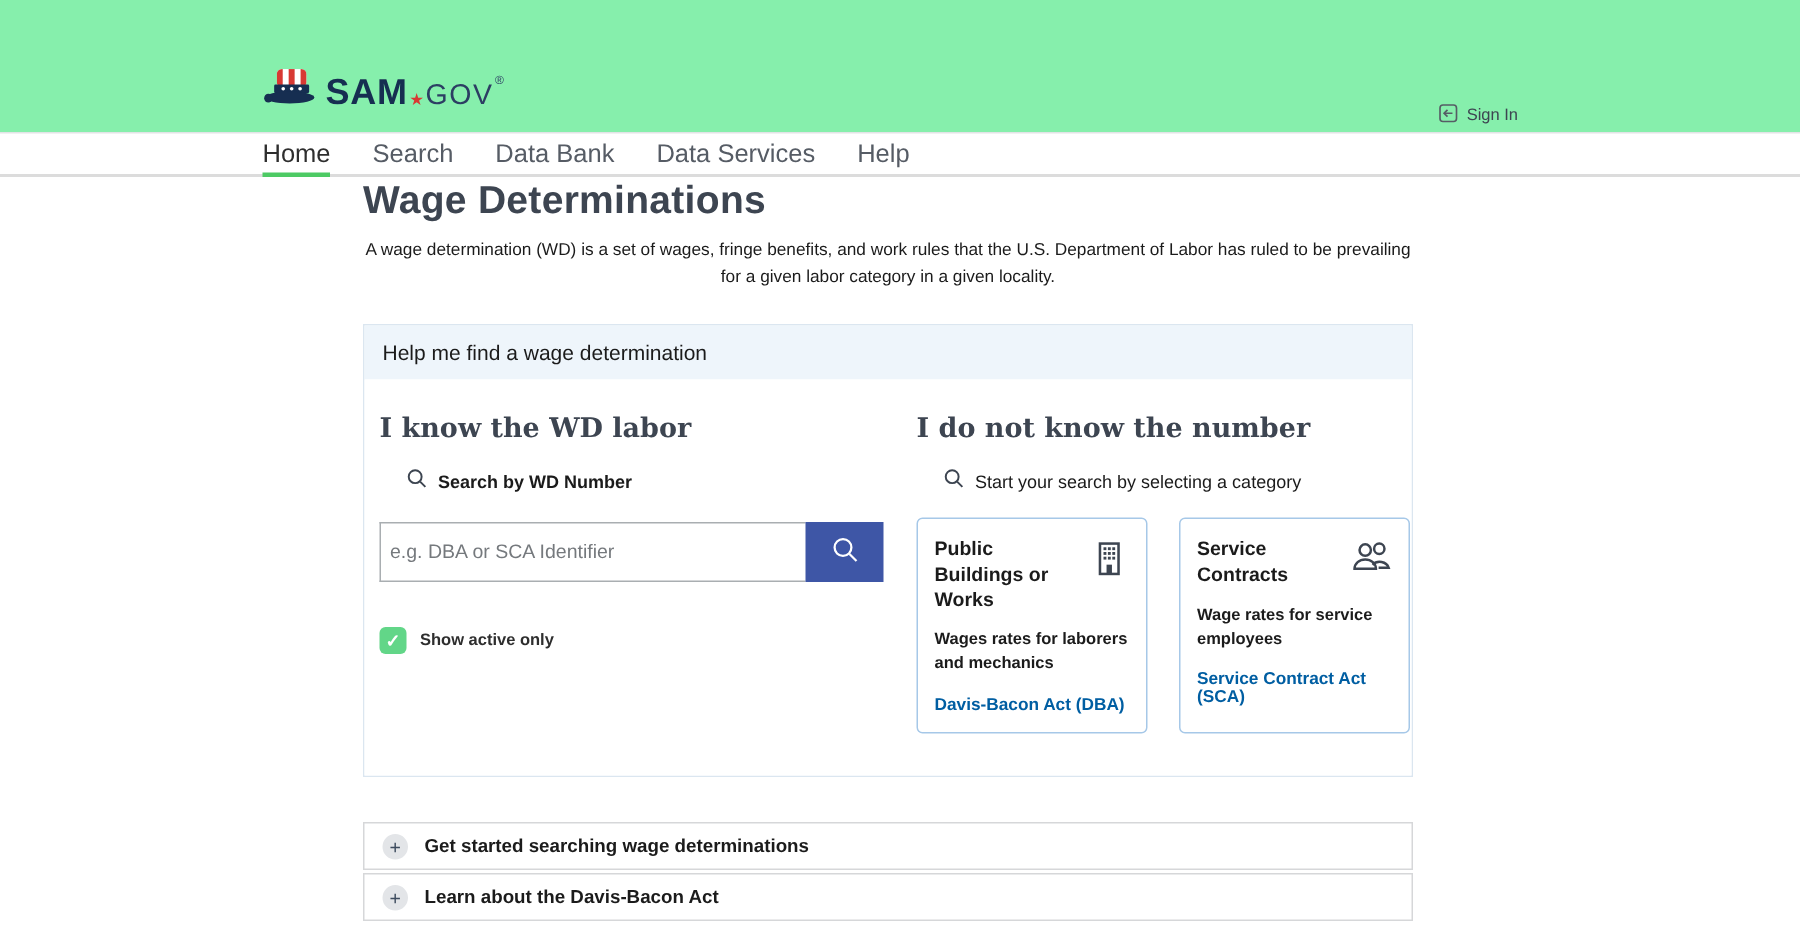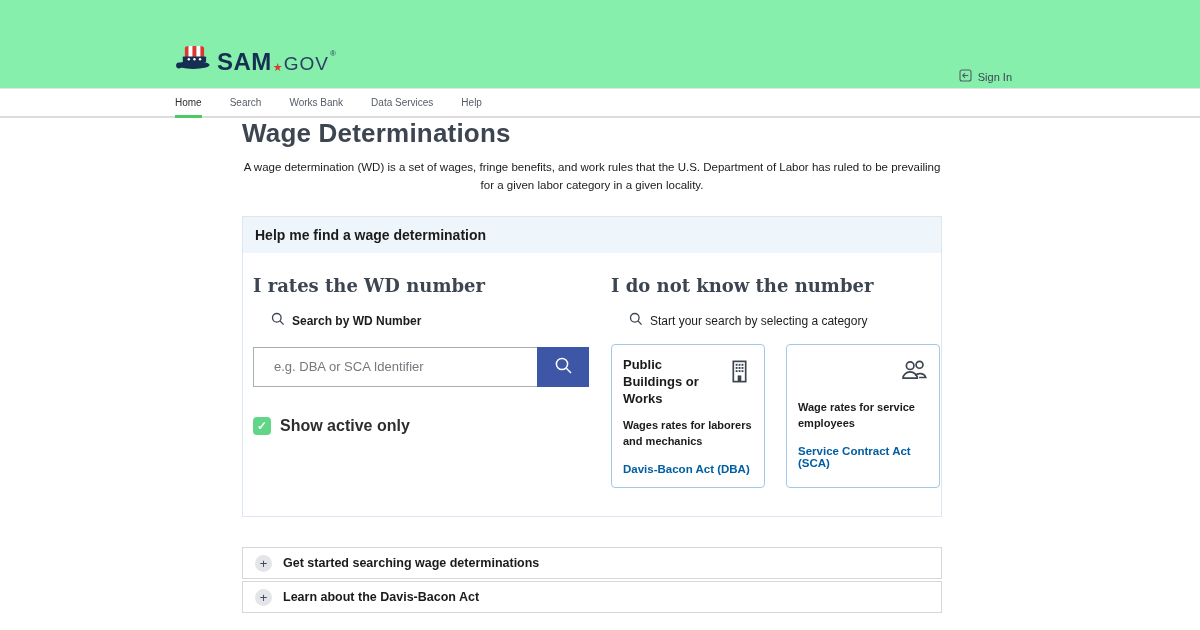--- a/index.html
+++ b/index.html
@@ -14,54 +14,54 @@
   .logo-sam { font-size:24px; font-weight:bold; color:#162e51; letter-spacing:0.5px; }
   .logo-star { font-size:11px; color:#d83933; margin:0 1px 1px 1px; align-self:flex-end; }
   .logo-gov { font-size:19px; font-weight:400; color:#2c3e63; letter-spacing:1px; }
   .logo-reg { font-size:8px; color:#2c3e63; margin-left:1px; align-self:flex-start; }
   .sign-in { position:absolute; right:188px; top:69px; display:flex; align-items:center; gap:6px;
     background:none; border:none; font-family:inherit; font-size:11px; color:#3d4551; cursor:pointer; }
 
   
   .navbar { border-top:1px solid #e2e4e6; border-bottom:2px solid #dcdcdc; background:#fff;
     padding-left:175px; height:30px; display:flex; align-items:center; gap:28px; }
-  .nav-item { position:relative; font-size:10px; color:#565c65; cursor:pointer; height:100%;
+  .nav-item { position:relative; font-size:17px; color:#565c65; cursor:pointer; height:100%;
     display:flex; align-items:center; background:none; border:none; font-family:inherit; }
   .nav-item.active { color:#2e2e2e; }
   .nav-item.active::after { content:""; position:absolute; left:0; right:0; bottom:-2px; height:3px; background:#4dca64; }
 
   
   .main { margin-left:242px; width:700px; }
   .page-title { font-size:26px; font-weight:bold; color:#3d4551; letter-spacing:0.2px; }
   .page-desc { margin-top:9px; font-size:11.5px; line-height:1.6; color:#1b1b1b;text-align:center; }
 
   
   .finder { margin-top:21px; border:1px solid #dbe6f0; background:#fff; }
-  .finder-header { background:#eef5fb; padding:10px 12px; font-size:14px; font-weight:bold; color:#1b1b1b; }
+  .finder-header { background:#eef5fb; padding:10px 12px; font-size:14px; font-weight:normal; color:#1b1b1b; }
   .finder-body { display:flex; gap:22px; padding:16px 10px 28px 10px; background:#fff; }
   .col-know { width:336px; flex:none; }
   .col-unknown { flex:1; }
   .col-heading { font-family:"DejaVu Serif","Liberation Serif",serif; font-size:18px; font-weight:bold;
     color:#3d4551; margin:6px 0 16px 0; }
   .search-hint { display:flex; align-items:center; gap:7px; margin-left:18px; color:#1b1b1b; }
   .search-hint .hint-label-bold { font-size:12px; font-weight:bold; }
   .search-hint .hint-label { font-size:12px; }
   .mag-icon { color:#3d4551; flex:none; }
 
   .input-group { display:flex; margin-top:17px; height:40px; }
-  .wd-input { flex:1; border:1px solid #a9aeb1; border-right:none; padding:0 20px; font-size:13px;
+  .wd-input { flex:1; border:1px solid #a9aeb1; border-right:none; padding:0 6px; font-size:13px;
     font-family:inherit; color:#1b1b1b; outline:none; }
   .wd-input::placeholder { color:#75797d; }
   .search-btn { width:52px; flex:none; background:#3e56a6; border:none; display:flex;
     align-items:center; justify-content:center; color:#fff; cursor:pointer; }
 
   .checkbox-row { display:flex; align-items:center; gap:9px; margin-top:30px; }
   .checkbox { width:18px; height:18px; border-radius:4px; background:#62d688; display:flex;
     align-items:center; justify-content:center; color:#fff; font-size:12px; font-weight:bold; cursor:pointer; }
-  .checkbox-label { font-size:16px; font-weight:bold; color:#2e2e2e; }
+  .checkbox-label { font-size:11px; font-weight:bold; color:#2e2e2e; }
 
   .cards { display:flex; gap:21px; margin-top:14px; }
   .cat-card { width:154px; min-height:128px; border:1px solid #a6c8e8; border-radius:4px;
     padding:12px 11px; background:#fff; cursor:pointer; }
   .card-head { display:flex; justify-content:flex-end; gap:6px; }
   .card-title { font-size:13px; font-weight:bold; color:#1b1b1b; line-height:1.3; }
   .card-icon { color:#3d4551; flex:none; margin-top:1px; }
   .card-desc { margin-top:11px; font-size:11px; font-weight:bold; color:#1b1b1b; line-height:1.45; }
   .card-link { margin-top:13px; font-size:11.5px; font-weight:bold; color:#005ea2; }
 
@@ -115,35 +115,35 @@
         <path d="M6 4.2 L3.7 6.5 L6 8.8"></path>
       </svg>
     </span>
     <span>Sign In</span>
   </button>
 </header>
 
 <nav class="navbar">
   <button class="nav-item active">Home</button>
   <button class="nav-item">Search</button>
-  <button class="nav-item">Works Bank</button>
+  <button class="nav-item">Data Bank</button>
   <button class="nav-item">Data Services</button>
   <button class="nav-item">Help</button>
 </nav>
 
 <main class="main">
   <h1 class="page-title">Wage Determinations</h1>
   <p class="page-desc">A wage determination (WD) is a set of wages, fringe benefits, and work rules that the U.S. Department of Labor has ruled to be prevailing for a given labor category in a given locality.</p>
 
   <section class="finder">
     <div class="finder-header">Help me find a wage determination</div>
     <div class="finder-body">
 
       <div class="col-know">
-        <h2 class="col-heading">I rates the WD number</h2>
+        <h2 class="col-heading">I know the WD labor</h2>
         <div class="search-hint">
           <span class="mag-icon">
             <svg width="14" height="14" viewBox="0 0 15 15" fill="none" stroke="currentColor" stroke-width="1.4">
               <circle cx="6.2" cy="6.2" r="4.6"></circle>
               <path d="M9.7 9.7 L13.5 13.5"></path>
             </svg>
           </span>
           <span class="hint-label-bold">Search by WD Number</span>
         </div>
         <div class="input-group">
@@ -197,20 +197,21 @@
                   </g>
                 </svg>
               </span>
             </div>
             <div class="card-desc">Wages rates for laborers and mechanics</div>
             <div class="card-link">Davis-Bacon Act (DBA)</div>
           </div>
 
           <div class="cat-card">
             <div class="card-head">
+              <span class="card-title">Service Contracts</span>
               <span class="card-icon">
                 <svg width="29" height="27" viewBox="0 0 26 24" fill="none" stroke="#3d4551" stroke-width="1.5">
                   <circle cx="10" cy="6.8" r="3.4"></circle>
                   <path d="M3.6 18 a6.4 5.6 0 0 1 12.8 0 z"></path>
                   <circle cx="18.4" cy="6" r="3.1"></circle>
                   <path d="M14.4 15.6 a5.6 5 0 0 1 9.6 1.8 l-6 0"></path>
                 </svg>
               </span>
             </div>
             <div class="card-desc">Wage rates for service employees</div>

